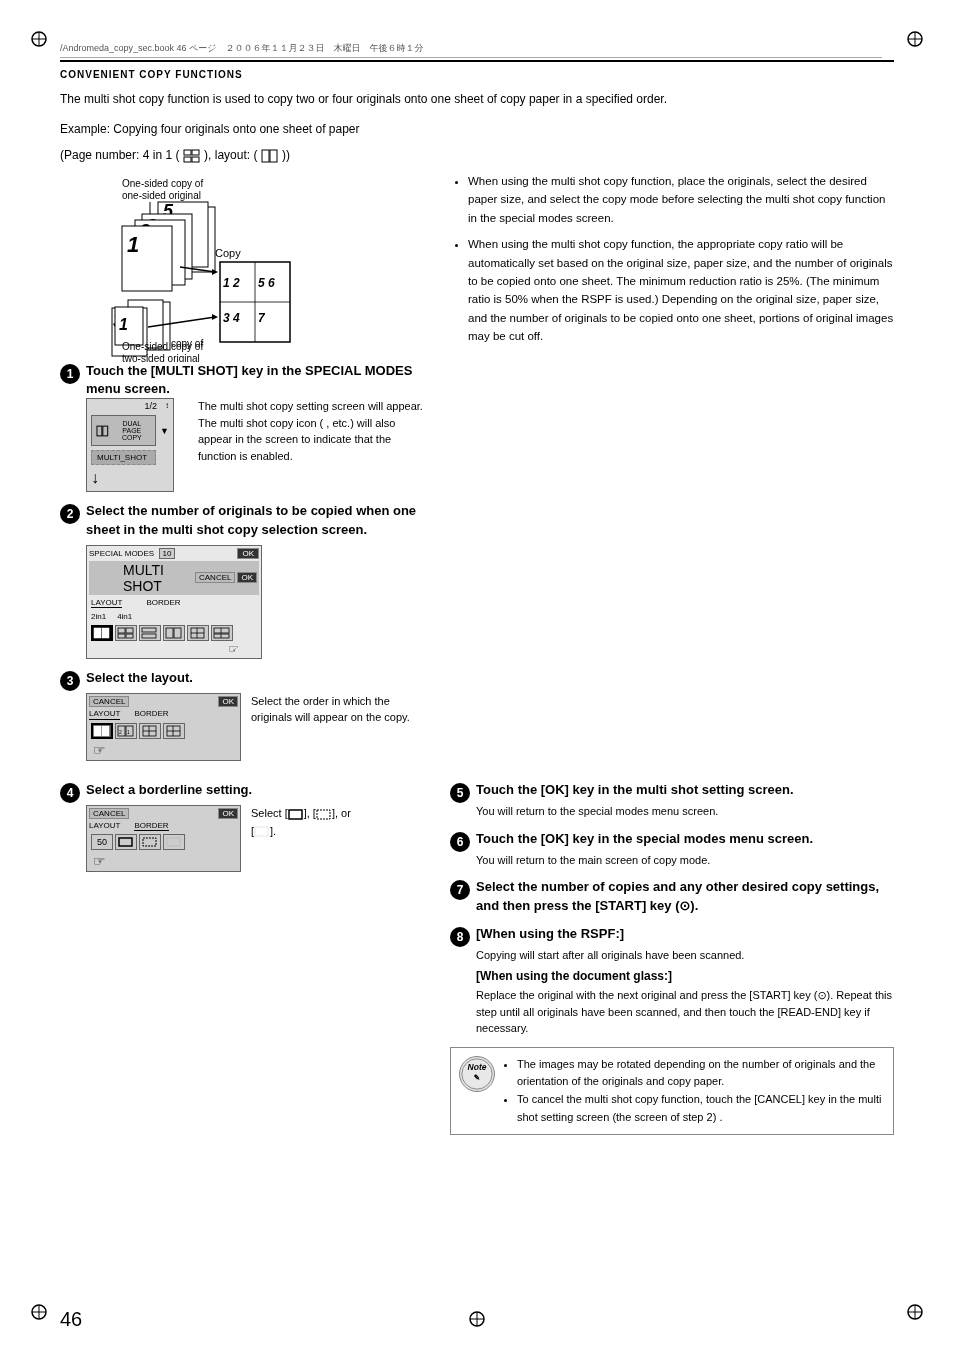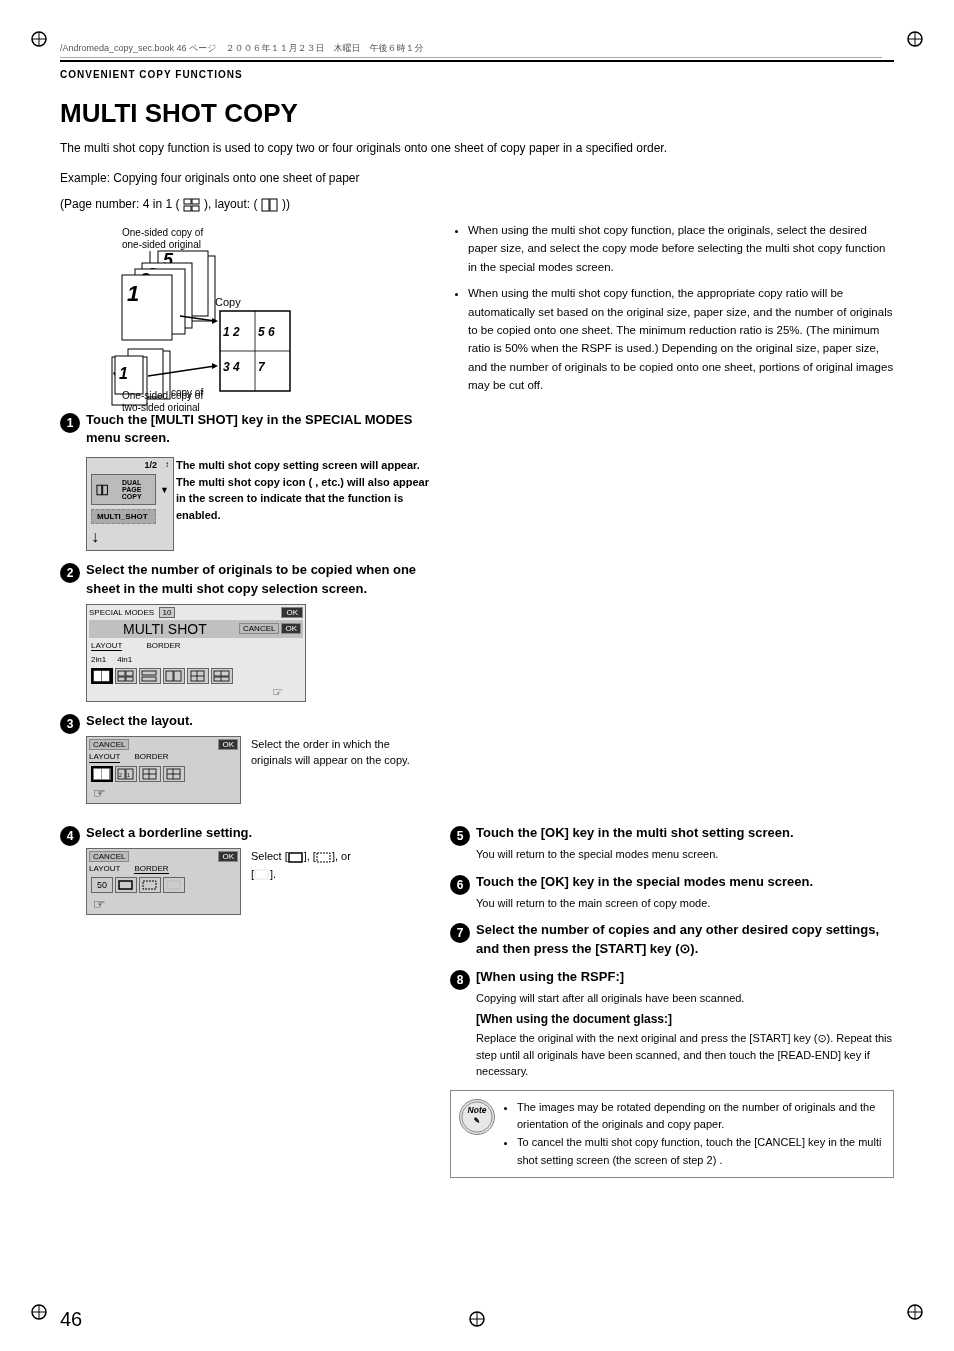--- a/index.html
+++ b/index.html
@@ -109,24 +109,23 @@
       margin-bottom: 10px;
       border: none;
     }
     .step-header {
       font-size: 13px;
       font-weight: bold;
       line-height: 1.4;
     }
     .step-content-row {
       display: flex;
-      gap: 2px;
-      margin-top: 10px;
+      gap: 24px;
+      margin-top: 0;
       margin-left: 26px;
-      font-weight: bold;
     }
     .step-description {
       font-size: 11px;
       line-height: 1.5;
     }
 
     
     .screen-mock {
       border: 1px solid #666;
       background: #e8e8e8;
@@ -244,21 +243,20 @@
   <div class="filepath-line">
     <span>/Andromeda_copy_sec.book  46 ページ　２００６年１１月２３日　木曜日　午後６時１分</span>
   </div>
 
   <div class="header-bar">
     <span class="header-bar-text">CONVENIENT COPY FUNCTIONS</span>
   </div>
 
   <div class="main-content">
 
-    <h1 class="page-title">MULTI SHOT COPY</h1>
 
     <p class="intro-text">The multi shot copy function is used to copy two or four originals onto one sheet of copy paper in a specified order.</p>
 
     <div>
       <p class="example-text">Example: Copying four originals onto one sheet of paper</p>
       <p class="example-text" style="margin-bottom:8px;">
         (Page number: 4 in 1 (
         <svg style="display:inline-block;vertical-align:middle;" width="18" height="14" viewBox="0 0 18 14">
             <rect x="1" y="1" width="7" height="5" fill="none" stroke="#000" stroke-width="1"></rect>
             <rect x="9" y="1" width="7" height="5" fill="none" stroke="#000" stroke-width="1"></rect>
@@ -372,21 +370,21 @@
         </div>
 
         <div class="step-box">
           <div style="flex-shrink:0; margin-right:6px; margin-top:2px;">
             <div style="width:20px;height:20px;background:#000;color:#fff;border-radius:50%;display:flex;align-items:center;justify-content:center;font-size:12px;font-weight:bold;">2</div>
           </div>
           <div style="flex:1;">
             <div class="step-header">Select the number of originals to be copied when one sheet in the multi shot copy selection screen.</div>
             <div style="margin-top:6px;">
 
-              <div class="screen-mock" style="width:220px;">
+              <div class="screen-mock" style="width:176px;">
                 <div style="display:flex;justify-content:space-between;align-items:center;margin-bottom:2px;">
                   <span style="font-size:8px;">SPECIAL MODES &nbsp;<span style="border:1px solid #666;padding:0 3px;background:#ccc;font-size:8px;">10</span></span>
                   <span style="border:1px solid #888;background:#333;color:#fff;padding:0 4px;font-size:8px;">OK</span>
                 </div>
                 <div style="display:flex;justify-content:space-between;align-items:center;margin-bottom:2px;background:#c0c0c0;padding:1px 2px;">
                   <span style="font-size:14px;padding-left:32px;">MULTI SHOT</span>
                   <div style="display:flex;gap:2px;">
                     <span style="border:1px solid #888;background:#bbb;padding:0 3px;font-size:8px;">CANCEL</span>
                     <span style="border:1px solid #888;background:#333;color:#fff;padding:0 3px;font-size:8px;">OK</span>
                   </div>

